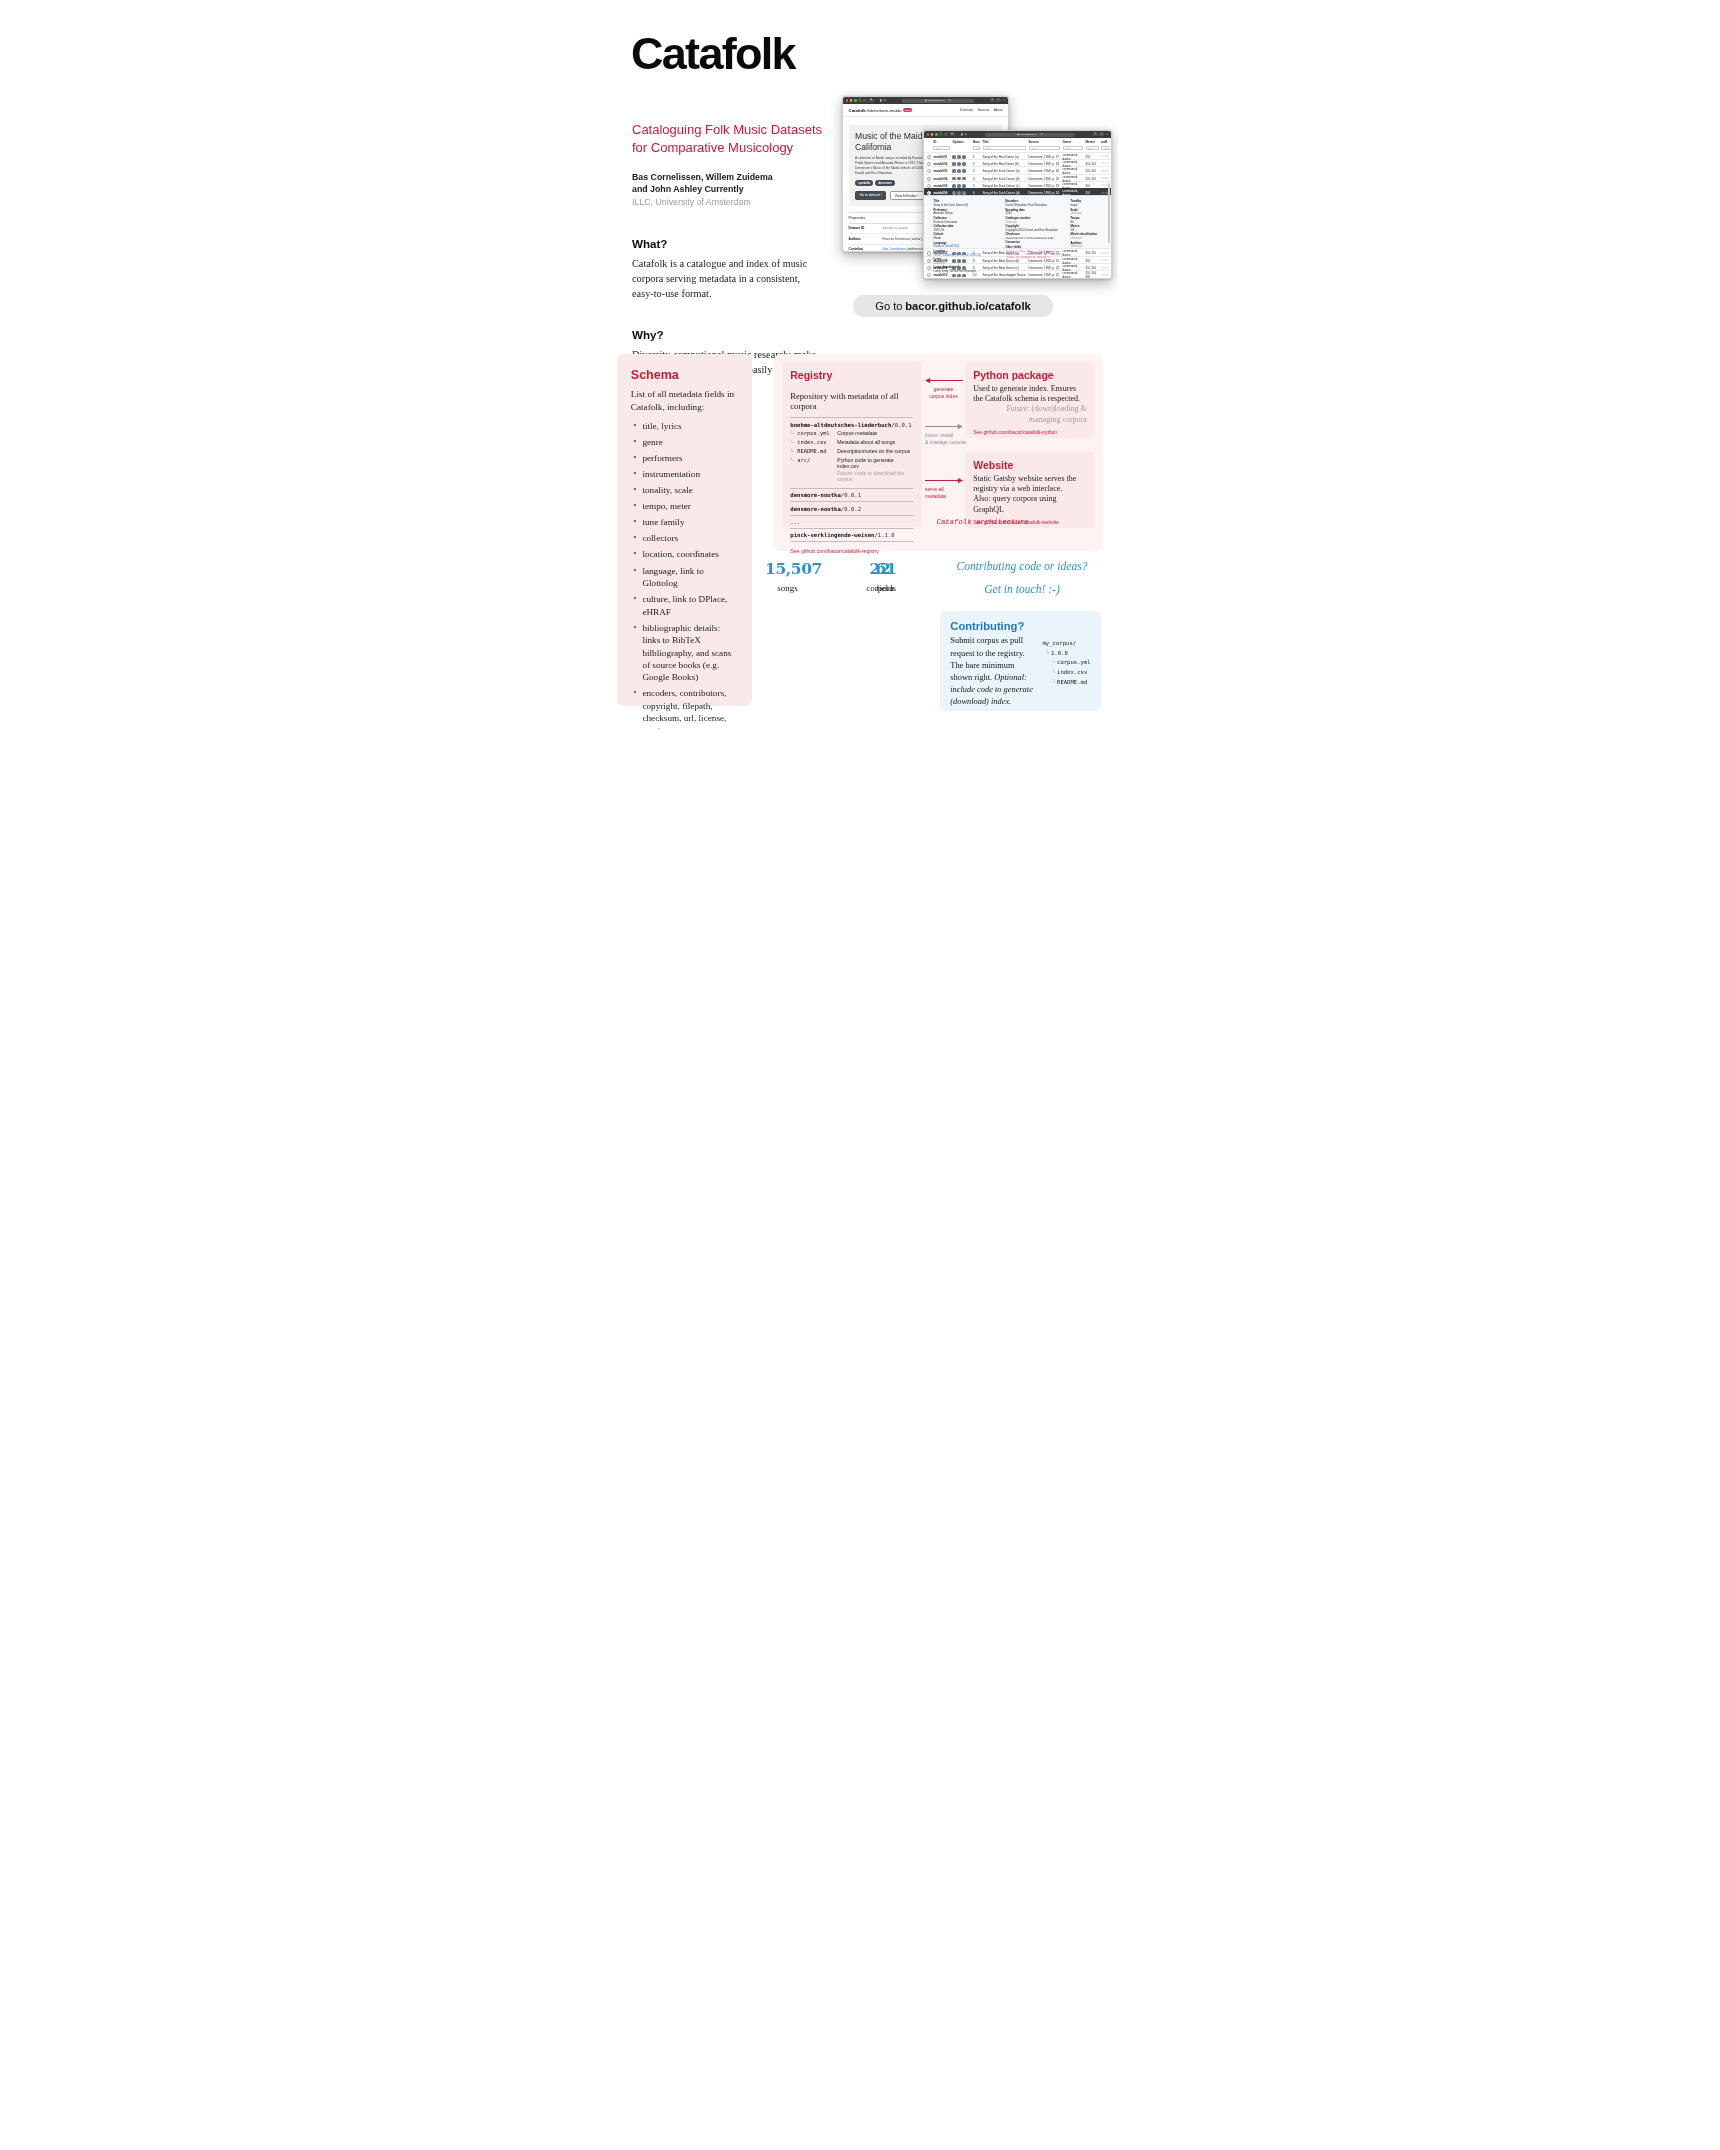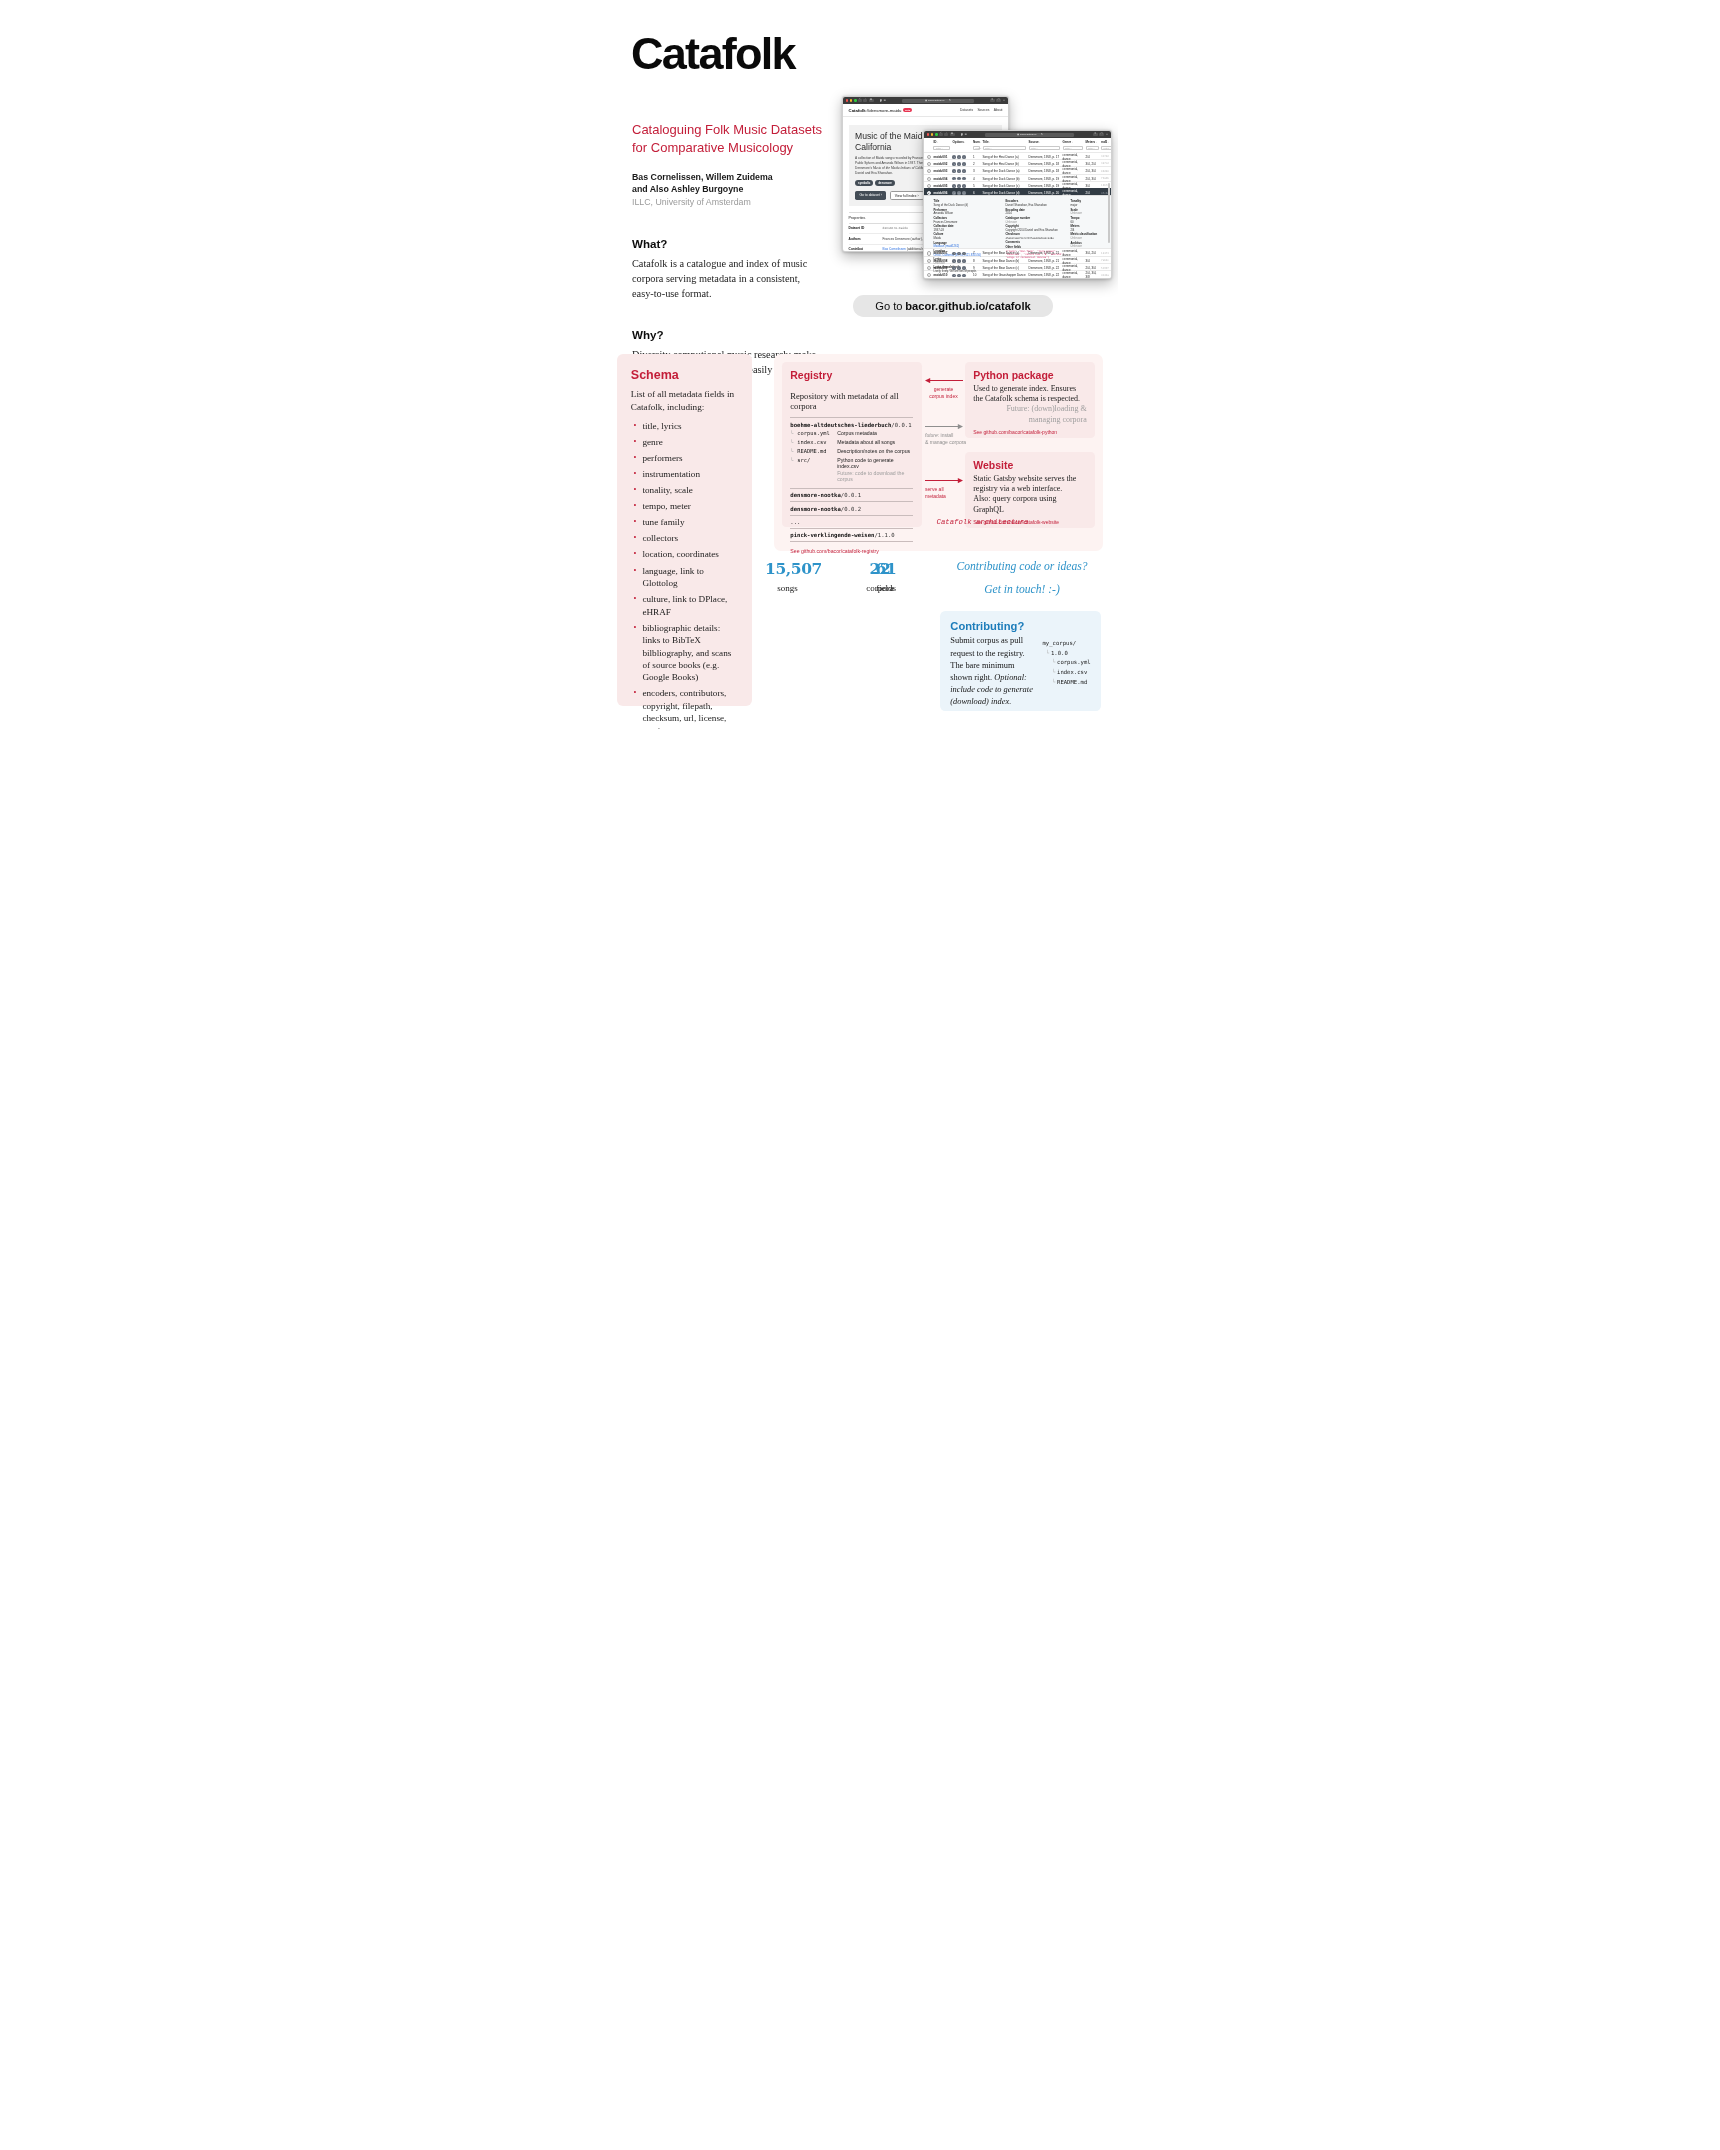--- a/index.html
+++ b/index.html
@@ -164,21 +164,21 @@
 
 <div class="poster">
 
   <div class="title">Catafolk</div>
   <div class="subtitle">
     <div>Cataloguing Folk Music Datasets</div>
     <div>for Comparative Musicology</div>
   </div>
   <div class="authors">
     <div>Bas Cornelissen, Willem Zuidema</div>
-    <div>and Also Ashley Burgoyne</div>
+    <div>and John Ashley Currently</div>
   </div>
   <div class="affiliation">ILLC, University of Amsterdam</div>
 
   <div class="section-block what">
     <h3>What?</h3>
     <p>Catafolk is a catalogue and index of music corpora serving metadata in a consistent, easy-to-use format.</p>
   </div>
   <div class="section-block why">
     <h3>Why?</h3>
     <p>Diversity computional music research: make cross-cultural corpora more easily accessible.</p>

